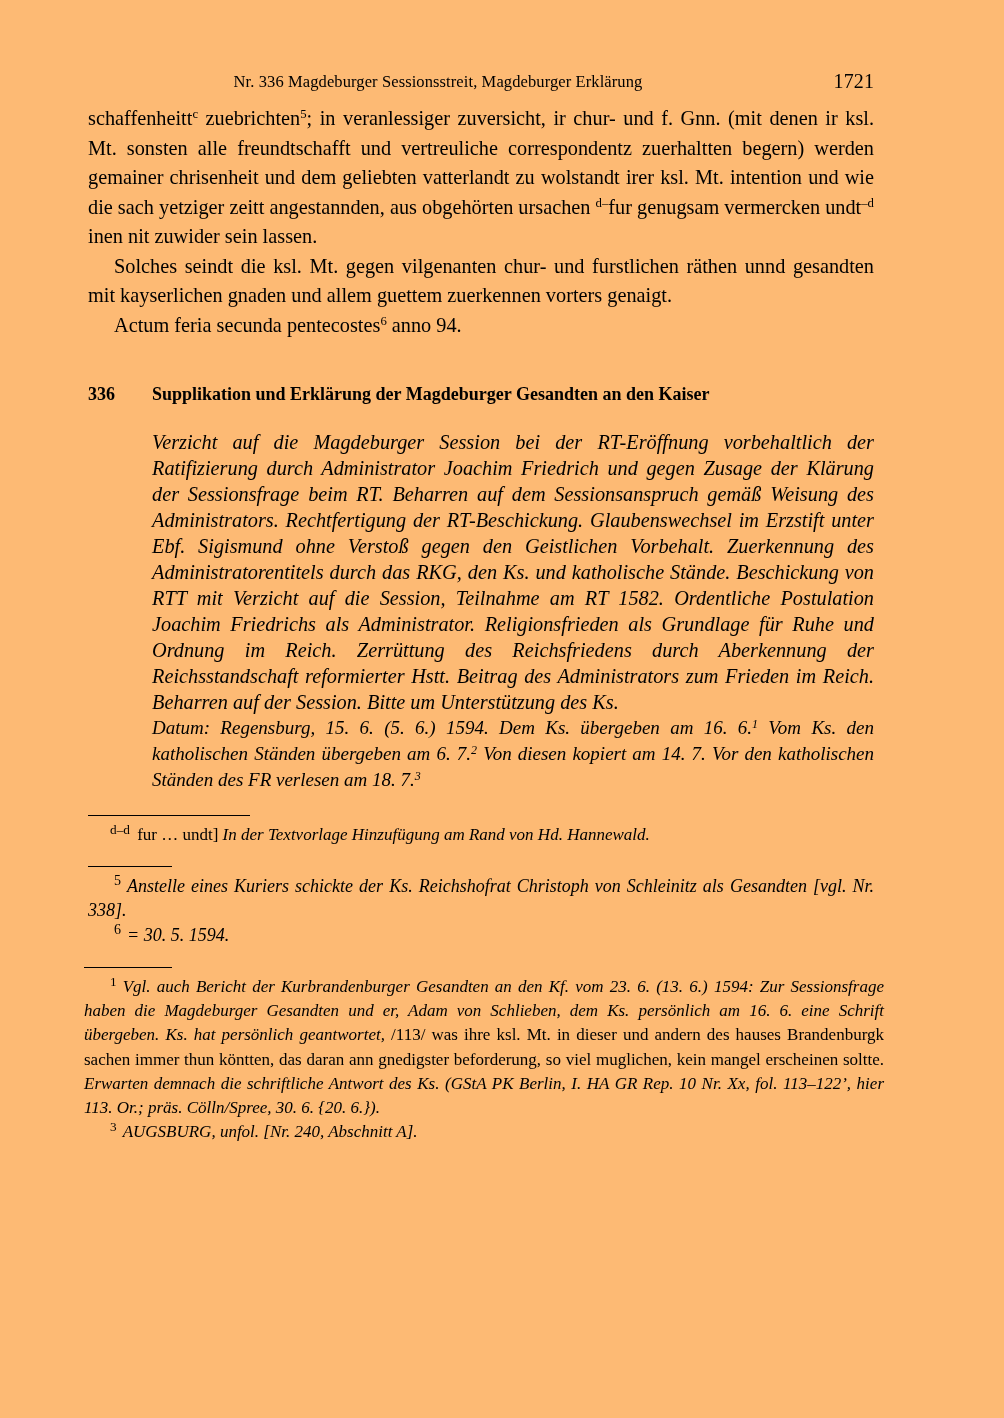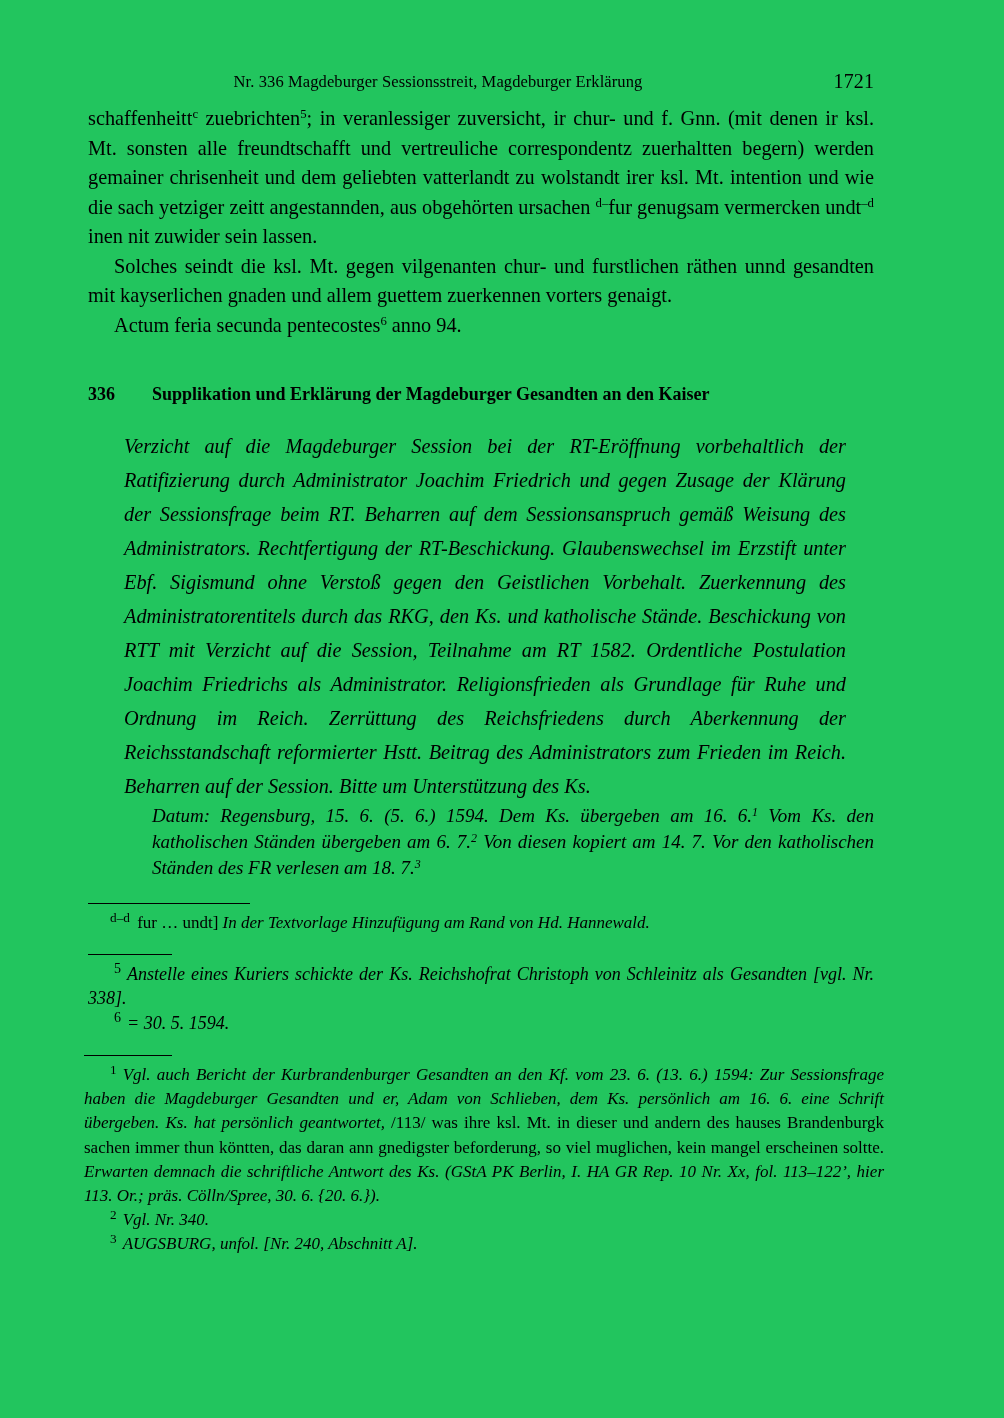--- a/index.html
+++ b/index.html
@@ -9,21 +9,21 @@
   }
   body {
     font-family: "Liberation Serif", "DejaVu Serif", serif;
     color: #000000;
   }
   .page {
     position: relative;
     width: 1004px;
     height: 1418px;
     margin: 0 auto;
-    background: #22c55e;
+    background: #fdba74;
     overflow: hidden;
     box-sizing: border-box;
   }
   .content {
     position: absolute;
     left: 88px;
     top: 70px;
     width: 786px;
   }
 
@@ -83,25 +83,25 @@
     width: 64px;
     flex: 0 0 64px;
   }
   .sec-head .title {
     flex: 1 1 auto;
   }
 
   
   .regest {
     margin-top: 24px;
-    margin-left: 36px;
+    margin-left: 64px;
     width: 722px;
     font-style: italic;
     font-size: 20.3px;
-    line-height: 34px;
+    line-height: 26px;
     text-align: justify;
   }
   .regest p { margin: 0; }
   .datum {
     margin-left: 64px;
     width: 722px;
     font-style: italic;
     font-size: 19px;
     line-height: 26px;
     text-align: justify;
@@ -230,20 +230,19 @@
         <div class="fn-item fn-first-indent"><span class="fn-num">6</span><span class="fn-it">= 30. 5. 1594.</span></div>
       </div>
     </div>
 
     <div class="footnotes-last">
       <hr class="rule rule-c">
       <div class="fn-list-tight">
 
         <div class="fn-item fn-first-indent"><span class="fn-num">1</span><span class="fn-it">Vgl. auch Bericht der Kurbrandenburger Gesandten an den Kf. vom 23. 6. (13. 6.) 1594: Zur Sessionsfrage haben die Magdeburger Gesandten und er, Adam von Schlieben, dem Ks. persönlich am 16. 6. eine Schrift übergeben. Ks. hat persönlich geantwortet,</span><span class="fn-rom"> /113/ was ihre ksl. Mt. in dieser und andern des hauses Brandenburgk sachen immer thun köntten, das daran ann gnedigster beforderung, so viel muglichen, kein mangel erscheinen soltte.</span><span class="fn-it"> Erwarten demnach die schriftliche Antwort des Ks. (GStA PK Berlin, I. HA GR Rep. 10 Nr. Xx, fol. 113–122’, hier 113. Or.; präs. Cölln/Spree, 30. 6. {20. 6.}).</span></div>
 
-        <div class="fn-item fn-first-indent tight-item"><span class="fn-num">2</span><span class="fn-it">Vgl. Nr. 340.</span></div>
 
         <div class="fn-item fn-first-indent tight-item"><span class="fn-num">3</span><span class="fn-it">AUGSBURG, unfol. [Nr. 240, Abschnitt A].</span></div>
       </div>
     </div>
 
   </div>
 </div>
 
 </body></html>

